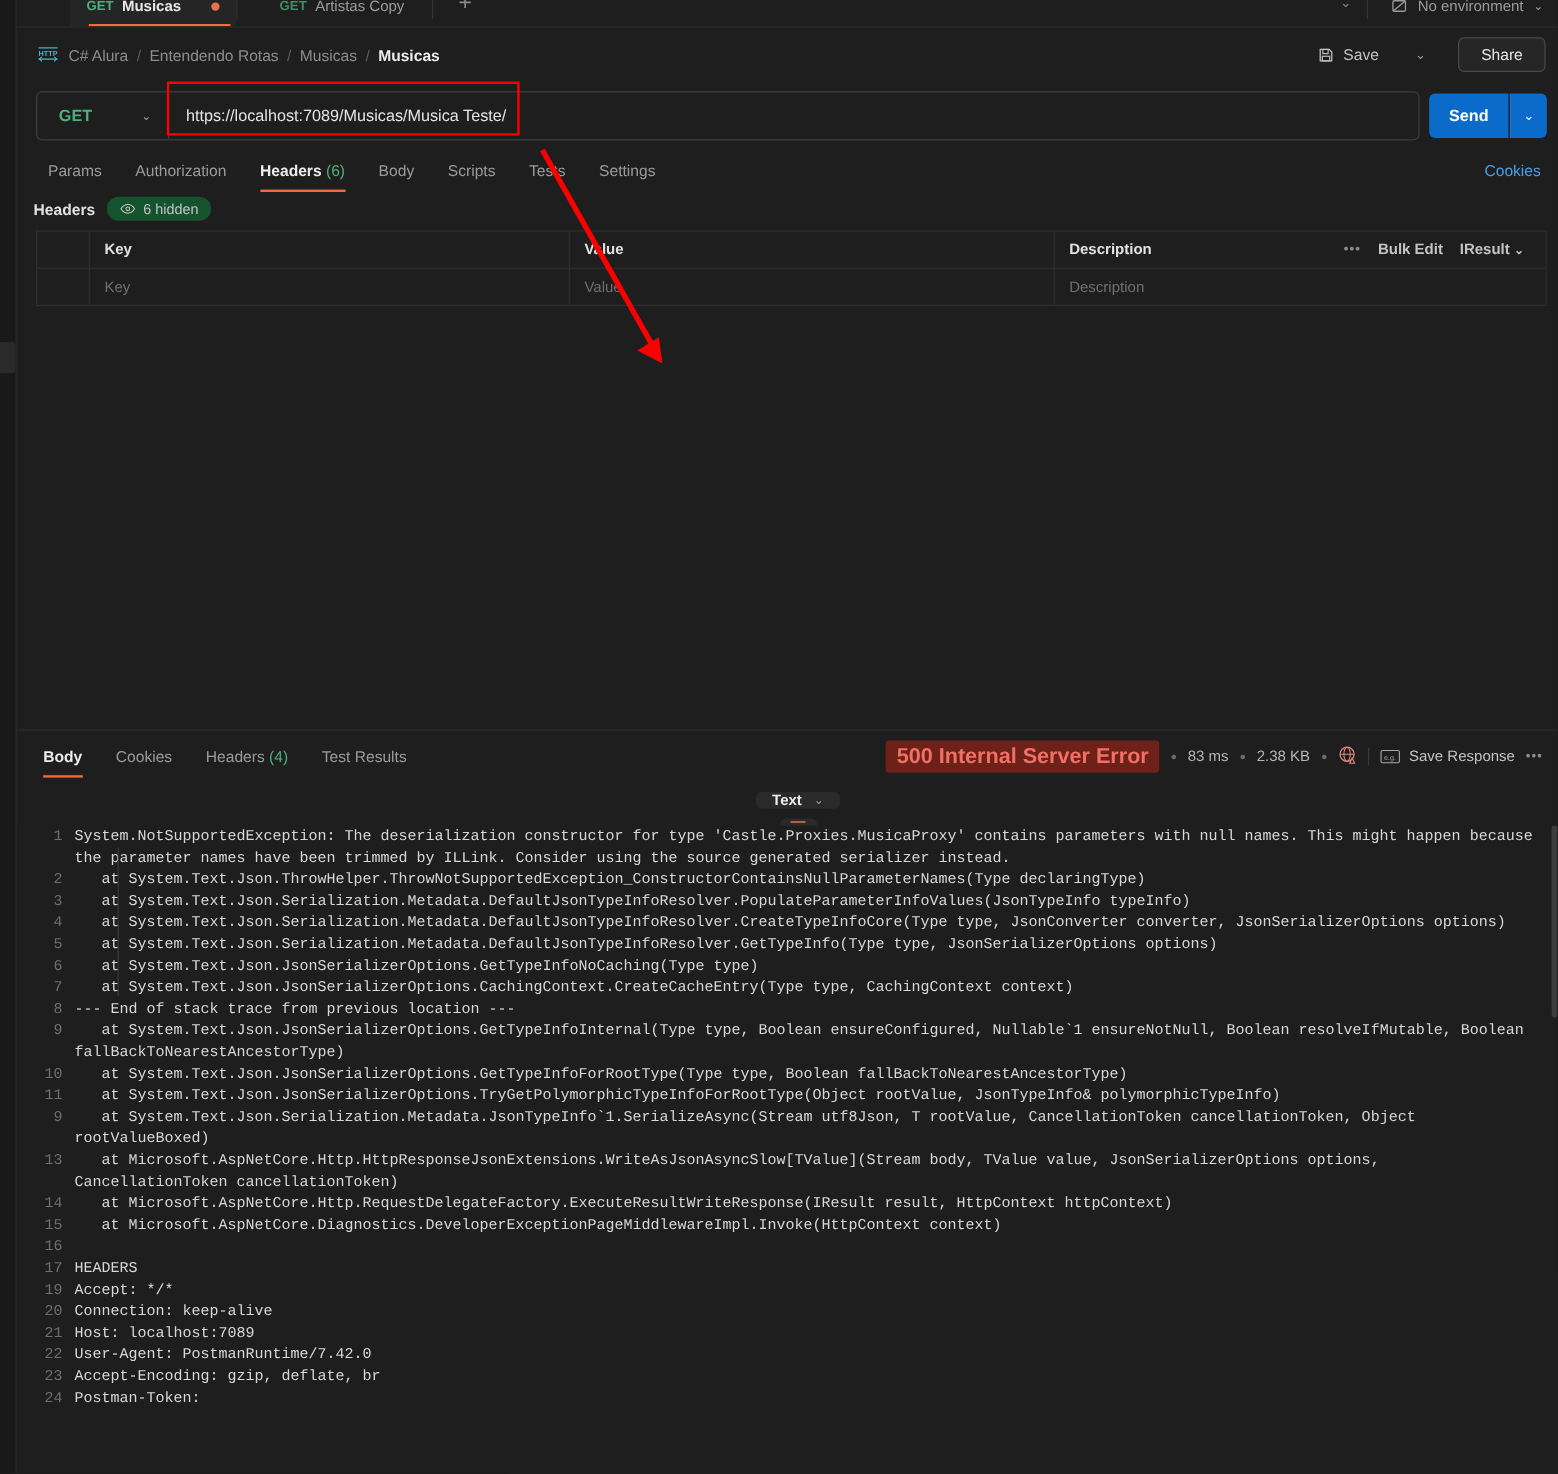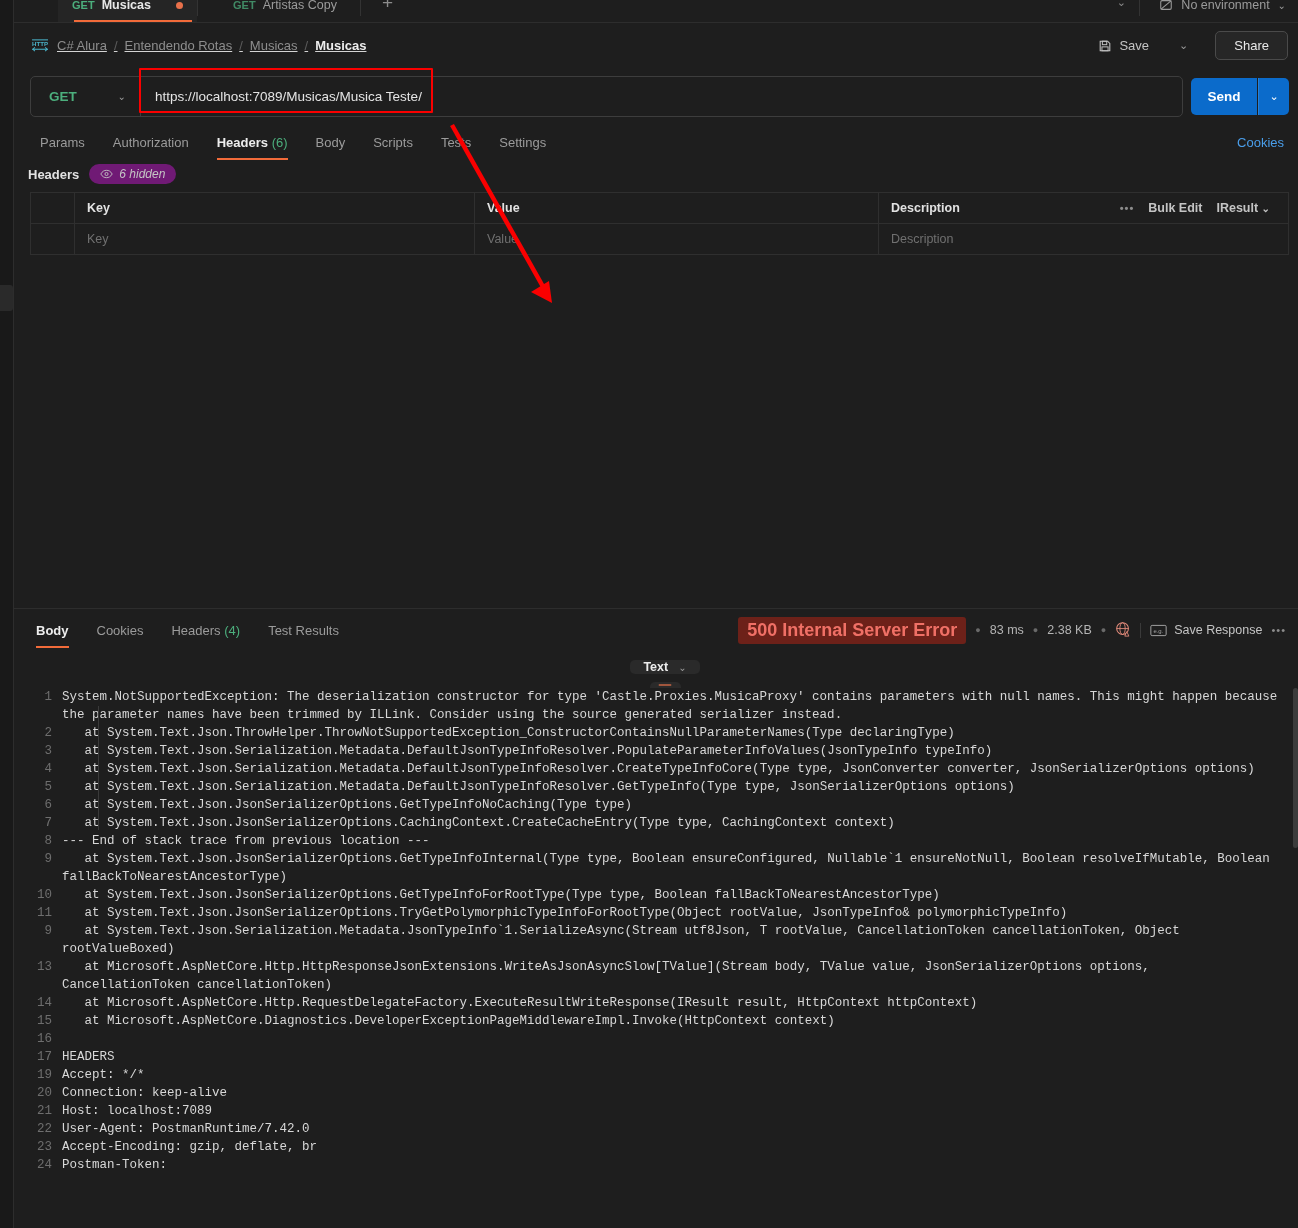--- a/index.html
+++ b/index.html
@@ -60,22 +60,22 @@
   .env-sep { position: absolute; right: 158px; top: 0px; width: 1px; height: 16px; background: #333; }
   .env-caret-left { position: absolute; right: 172px; top: -4px; color: #8c8c8c; font-size: 11px; }
 
   
   .hdr-row {
     position: absolute; left: 14px; top: 22px; right: 0; height: 46px;
     border-top: 1px solid #2d2d2d;
     display: flex; align-items: center;
   }
   .breadcrumb {
-    display: flex; align-items: center; gap: 7px;
-    padding-left: 16px; font-size: 13px; text-decoration: underline;
+    display: flex; align-items: flex-end; gap: 7px;
+    padding-left: 16px; font-size: 13px;
   }
   .http-icon {
     width: 20px; height: 16px; display: inline-flex;
     align-items: center; justify-content: center;
   }
   .crumb { color: #8d8d8d; }
   .crumb.last { color: #ededed; font-weight: 700; }
   .crumb-sep { color: #5c5c5c; }
   .hdr-actions {
     margin-left: auto; display: flex; align-items: center;
@@ -150,22 +150,22 @@
   }
 
   
   .hdr-sub {
     position: absolute; left: 14px; top: 162px; height: 24px;
     display: flex; align-items: center; gap: 10px; padding-left: 14px;
   }
   .hdr-sub-title { font-size: 13px; font-weight: 700; color: #e2e2e2; }
   .hidden-pill {
     display: flex; align-items: center; gap: 6px;
-    background: #701a75; border-radius: 12px; padding: 3px 11px;
-    font-size: 12px; color: #c4c4c4; cursor: pointer; font-style: italic;
+    background: #14532d; border-radius: 12px; padding: 3px 11px;
+    font-size: 12px; color: #c4c4c4; cursor: pointer;
   }
 
   
   .htable {
     position: absolute; left: 30px; top: 192px; width: 1259px;
     border: 1px solid #2f2f2f; border-bottom: none;
   }
   .htr { display: flex; height: 31px; border-bottom: 1px solid #2f2f2f; }
   .htr.body-row { height: 31px; }
   .hcell {

